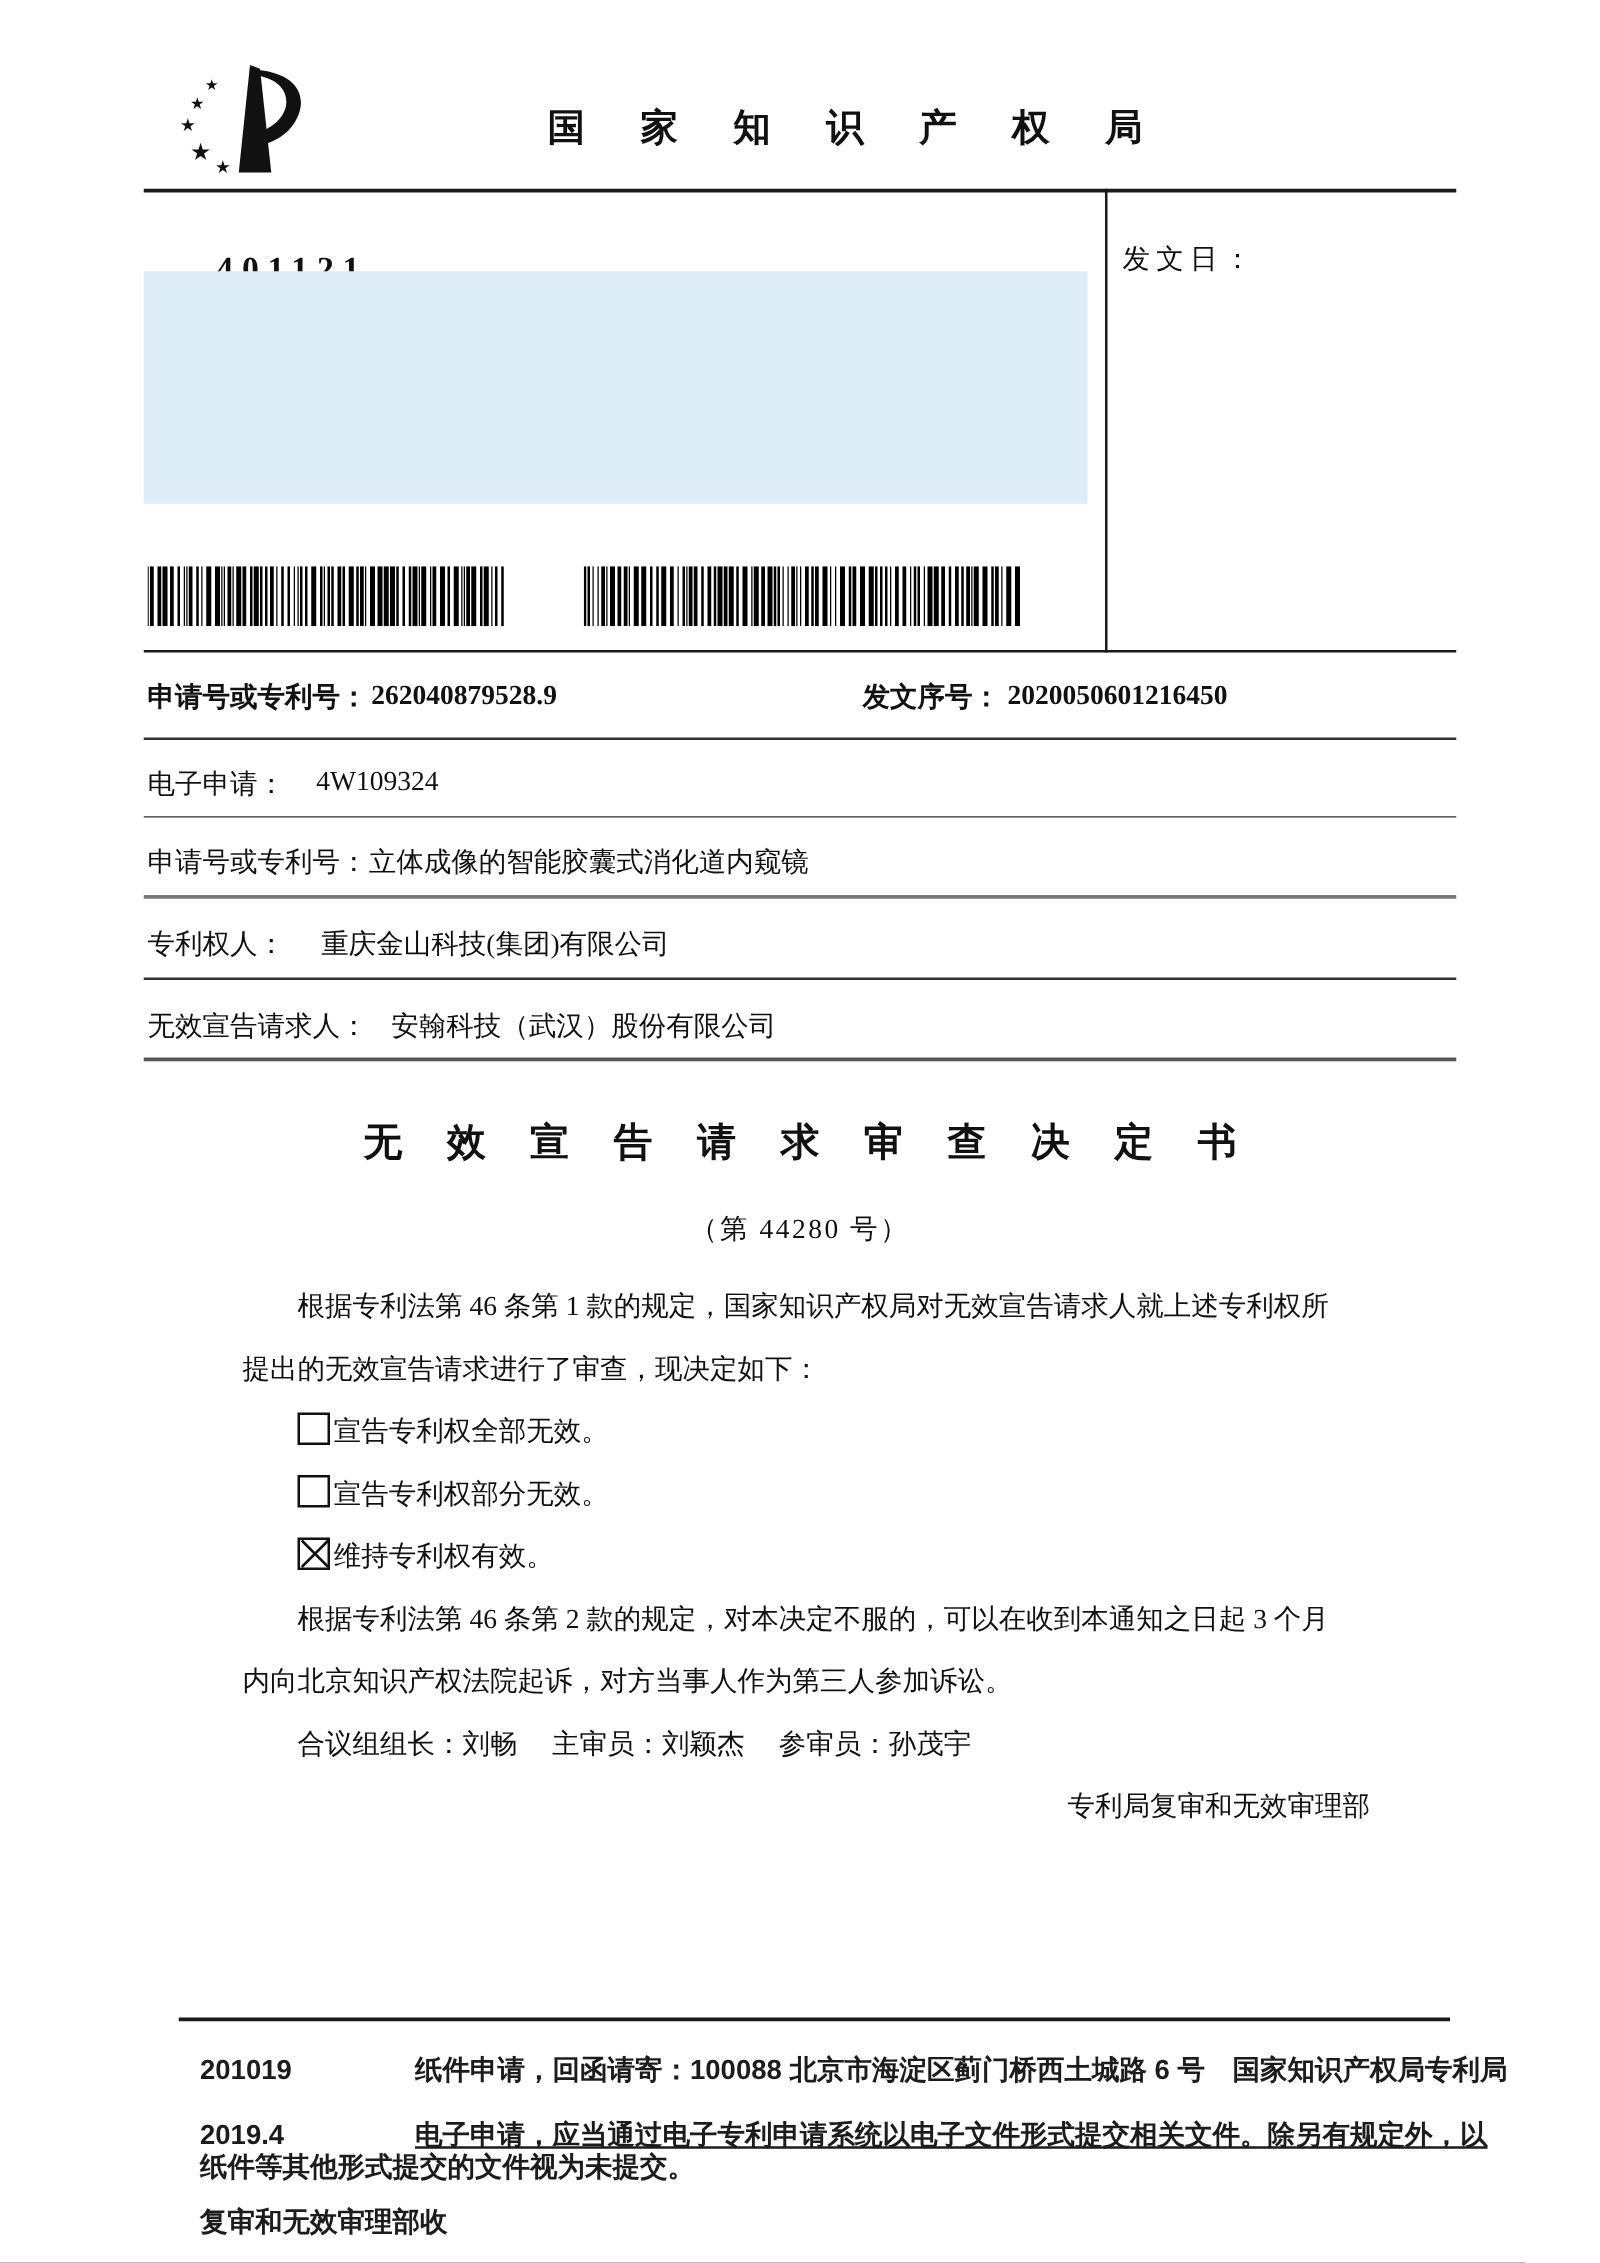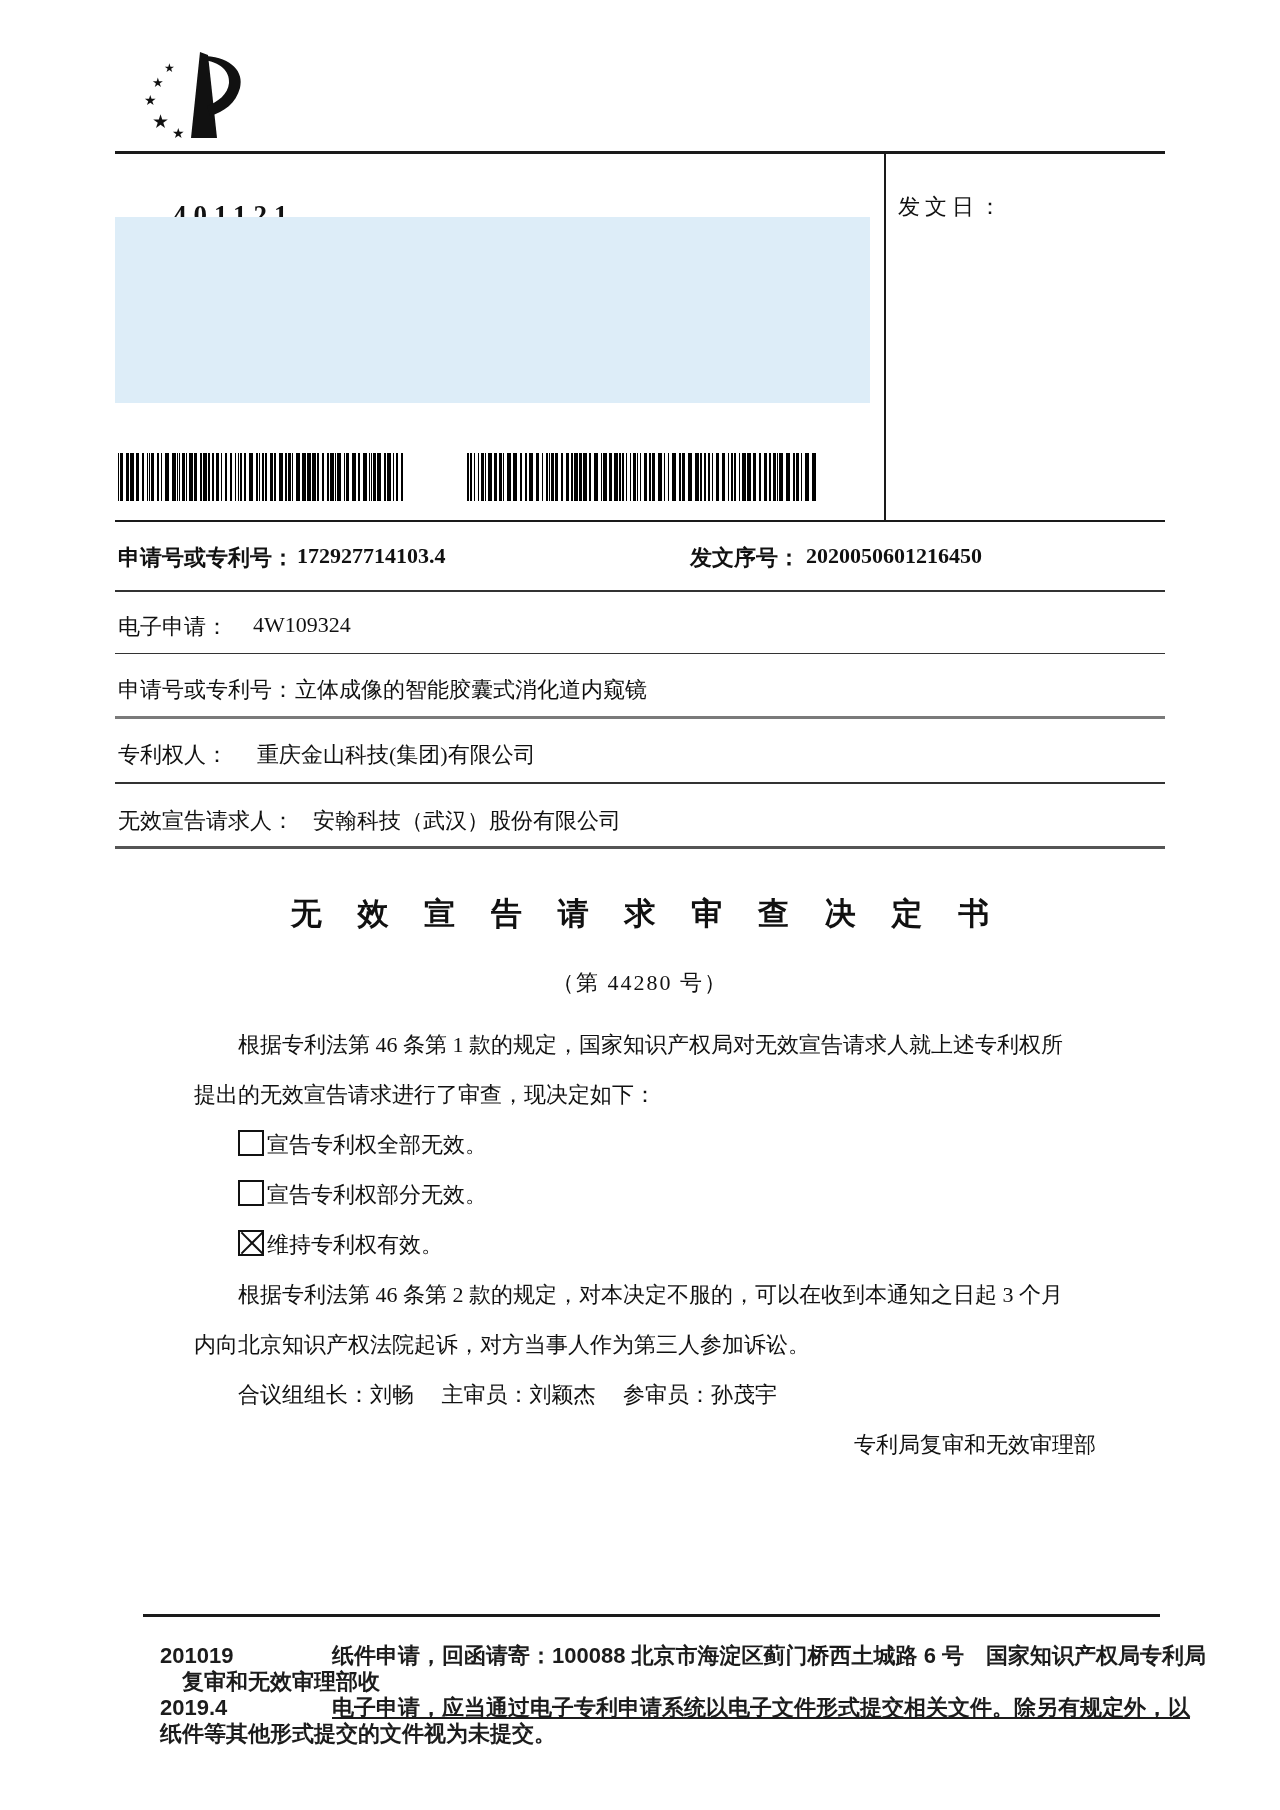--- a/index.html
+++ b/index.html
@@ -58,33 +58,34 @@
     <g fill="#111">
       <text x="24" y="26" font-size="12">★</text>
       <text x="12" y="41" font-size="13">★</text>
       <text x="4" y="59" font-size="14">★</text>
       <text x="12" y="82" font-size="19">★</text>
       <text x="32" y="92" font-size="14">★</text>
       <polygon points="60,6 68,9 77,92 51,92"></polygon>
       <path d="M66,10 C92,12 104,26 100,42 C96,57 84,66 70,70 L67,60 C78,56 88,48 89,37 C90,25 80,16 63,14 Z"></path>
     </g>
   </svg>
+  <div class="abs" id="agency-title">国 家 知 识 产 权 局</div>
 
   <div class="hline" style="left:115px;top:151px;width:1050px;height:3px;"></div>
   <div class="vline" style="left:884px;top:151px;width:2px;height:371px;"></div>
   <div class="hline" style="left:115px;top:520px;width:1050px;height:2px;"></div>
 
   <div class="abs" id="clipped-number">401121</div>
   <div class="abs" id="redaction-box" style="background: rgb(221, 237, 248);"></div>
   <div class="barcode" id="barcode-1" style="left:118px;width:290px;"><span style="display:inline-block;width:1px;height:48px;background:#000;margin-right:1px"></span><span style="display:inline-block;width:3px;height:48px;background:#000;margin-right:3px"></span><span style="display:inline-block;width:3px;height:48px;background:#000;margin-right:1px"></span><span style="display:inline-block;width:4px;height:48px;background:#000;margin-right:2px"></span><span style="display:inline-block;width:3px;height:48px;background:#000;margin-right:3px"></span><span style="display:inline-block;width:2px;height:48px;background:#000;margin-right:3px"></span><span style="display:inline-block;width:1px;height:48px;background:#000;margin-right:1px"></span><span style="display:inline-block;width:1px;height:48px;background:#000;margin-right:1px"></span><span style="display:inline-block;width:3px;height:48px;background:#000;margin-right:3px"></span><span style="display:inline-block;width:2px;height:48px;background:#000;margin-right:2px"></span><span style="display:inline-block;width:1px;height:48px;background:#000;margin-right:3px"></span><span style="display:inline-block;width:4px;height:48px;background:#000;margin-right:3px"></span><span style="display:inline-block;width:4px;height:48px;background:#000;margin-right:1px"></span><span style="display:inline-block;width:1px;height:48px;background:#000;margin-right:1px"></span><span style="display:inline-block;width:1px;height:48px;background:#000;margin-right:2px"></span><span style="display:inline-block;width:3px;height:48px;background:#000;margin-right:1px"></span><span style="display:inline-block;width:1px;height:48px;background:#000;margin-right:2px"></span><span style="display:inline-block;width:4px;height:48px;background:#000;margin-right:1px"></span><span style="display:inline-block;width:3px;height:48px;background:#000;margin-right:3px"></span><span style="display:inline-block;width:2px;height:48px;background:#000;margin-right:1px"></span><span style="display:inline-block;width:4px;height:48px;background:#000;margin-right:1px"></span><span style="display:inline-block;width:2px;height:48px;background:#000;margin-right:2px"></span><span style="display:inline-block;width:2px;height:48px;background:#000;margin-right:2px"></span><span style="display:inline-block;width:3px;height:48px;background:#000;margin-right:2px"></span><span style="display:inline-block;width:1px;height:48px;background:#000;margin-right:3px"></span><span style="display:inline-block;width:2px;height:48px;background:#000;margin-right:3px"></span><span style="display:inline-block;width:2px;height:48px;background:#000;margin-right:3px"></span><span style="display:inline-block;width:1px;height:48px;background:#000;margin-right:2px"></span><span style="display:inline-block;width:1px;height:48px;background:#000;margin-right:1px"></span><span style="display:inline-block;width:2px;height:48px;background:#000;margin-right:2px"></span><span style="display:inline-block;width:2px;height:48px;background:#000;margin-right:3px"></span><span style="display:inline-block;width:4px;height:48px;background:#000;margin-right:3px"></span><span style="display:inline-block;width:2px;height:48px;background:#000;margin-right:1px"></span><span style="display:inline-block;width:1px;height:48px;background:#000;margin-right:2px"></span><span style="display:inline-block;width:2px;height:48px;background:#000;margin-right:1px"></span><span style="display:inline-block;width:2px;height:48px;background:#000;margin-right:3px"></span><span style="display:inline-block;width:3px;height:48px;background:#000;margin-right:1px"></span><span style="display:inline-block;width:2px;height:48px;background:#000;margin-right:3px"></span><span style="display:inline-block;width:4px;height:48px;background:#000;margin-right:2px"></span><span style="display:inline-block;width:2px;height:48px;background:#000;margin-right:1px"></span><span style="display:inline-block;width:3px;height:48px;background:#000;margin-right:1px"></span><span style="display:inline-block;width:1px;height:48px;background:#000;margin-right:3px"></span><span style="display:inline-block;width:4px;height:48px;background:#000;margin-right:2px"></span><span style="display:inline-block;width:4px;height:48px;background:#000;margin-right:1px"></span><span style="display:inline-block;width:4px;height:48px;background:#000;margin-right:1px"></span><span style="display:inline-block;width:4px;height:48px;background:#000;margin-right:1px"></span><span style="display:inline-block;width:2px;height:48px;background:#000;margin-right:3px"></span><span style="display:inline-block;width:2px;height:48px;background:#000;margin-right:3px"></span><span style="display:inline-block;width:2px;height:48px;background:#000;margin-right:1px"></span><span style="display:inline-block;width:4px;height:48px;background:#000;margin-right:1px"></span><span style="display:inline-block;width:1px;height:48px;background:#000;margin-right:1px"></span><span style="display:inline-block;width:4px;height:48px;background:#000;margin-right:3px"></span><span style="display:inline-block;width:1px;height:48px;background:#000;margin-right:1px"></span><span style="display:inline-block;width:3px;height:48px;background:#000;margin-right:3px"></span><span style="display:inline-block;width:4px;height:48px;background:#000;margin-right:2px"></span><span style="display:inline-block;width:2px;height:48px;background:#000;margin-right:3px"></span><span style="display:inline-block;width:4px;height:48px;background:#000;margin-right:2px"></span><span style="display:inline-block;width:1px;height:48px;background:#000;margin-right:1px"></span><span style="display:inline-block;width:1px;height:48px;background:#000;margin-right:1px"></span><span style="display:inline-block;width:3px;height:48px;background:#000;margin-right:1px"></span><span style="display:inline-block;width:4px;height:48px;background:#000;margin-right:3px"></span><span style="display:inline-block;width:2px;height:48px;background:#000;margin-right:1px"></span><span style="display:inline-block;width:4px;height:48px;background:#000;margin-right:2px"></span><span style="display:inline-block;width:1px;height:48px;background:#000;margin-right:2px"></span><span style="display:inline-block;width:2px;height:48px;background:#000;margin-right:3px"></span><span style="display:inline-block;width:2px;height:48px;background:#000;margin-right:1px"></span></div>
   <div class="barcode" id="barcode-2" style="left:467px;width:350px;"><span style="display:inline-block;width:2px;height:48px;background:#000;margin-right:1px"></span><span style="display:inline-block;width:2px;height:48px;background:#000;margin-right:2px"></span><span style="display:inline-block;width:1px;height:48px;background:#000;margin-right:3px"></span><span style="display:inline-block;width:1px;height:48px;background:#000;margin-right:2px"></span><span style="display:inline-block;width:3px;height:48px;background:#000;margin-right:1px"></span><span style="display:inline-block;width:1px;height:48px;background:#000;margin-right:2px"></span><span style="display:inline-block;width:4px;height:48px;background:#000;margin-right:2px"></span><span style="display:inline-block;width:3px;height:48px;background:#000;margin-right:2px"></span><span style="display:inline-block;width:3px;height:48px;background:#000;margin-right:1px"></span><span style="display:inline-block;width:1px;height:48px;background:#000;margin-right:3px"></span><span style="display:inline-block;width:4px;height:48px;background:#000;margin-right:2px"></span><span style="display:inline-block;width:4px;height:48px;background:#000;margin-right:3px"></span><span style="display:inline-block;width:2px;height:48px;background:#000;margin-right:3px"></span><span style="display:inline-block;width:2px;height:48px;background:#000;margin-right:2px"></span><span style="display:inline-block;width:4px;height:48px;background:#000;margin-right:3px"></span><span style="display:inline-block;width:3px;height:48px;background:#000;margin-right:3px"></span><span style="display:inline-block;width:1px;height:48px;background:#000;margin-right:3px"></span><span style="display:inline-block;width:2px;height:48px;background:#000;margin-right:1px"></span><span style="display:inline-block;width:1px;height:48px;background:#000;margin-right:1px"></span><span style="display:inline-block;width:3px;height:48px;background:#000;margin-right:1px"></span><span style="display:inline-block;width:3px;height:48px;background:#000;margin-right:3px"></span><span style="display:inline-block;width:2px;height:48px;background:#000;margin-right:3px"></span><span style="display:inline-block;width:3px;height:48px;background:#000;margin-right:2px"></span><span style="display:inline-block;width:2px;height:48px;background:#000;margin-right:1px"></span><span style="display:inline-block;width:4px;height:48px;background:#000;margin-right:1px"></span><span style="display:inline-block;width:3px;height:48px;background:#000;margin-right:1px"></span><span style="display:inline-block;width:4px;height:48px;background:#000;margin-right:2px"></span><span style="display:inline-block;width:2px;height:48px;background:#000;margin-right:3px"></span><span style="display:inline-block;width:4px;height:48px;background:#000;margin-right:3px"></span><span style="display:inline-block;width:1px;height:48px;background:#000;margin-right:1px"></span><span style="display:inline-block;width:4px;height:48px;background:#000;margin-right:2px"></span><span style="display:inline-block;width:3px;height:48px;background:#000;margin-right:2px"></span><span style="display:inline-block;width:4px;height:48px;background:#000;margin-right:1px"></span><span style="display:inline-block;width:2px;height:48px;background:#000;margin-right:1px"></span><span style="display:inline-block;width:2px;height:48px;background:#000;margin-right:2px"></span><span style="display:inline-block;width:1px;height:48px;background:#000;margin-right:3px"></span><span style="display:inline-block;width:1px;height:48px;background:#000;margin-right:2px"></span><span style="display:inline-block;width:3px;height:48px;background:#000;margin-right:1px"></span><span style="display:inline-block;width:1px;height:48px;background:#000;margin-right:2px"></span><span style="display:inline-block;width:1px;height:48px;background:#000;margin-right:3px"></span><span style="display:inline-block;width:3px;height:48px;background:#000;margin-right:2px"></span><span style="display:inline-block;width:2px;height:48px;background:#000;margin-right:1px"></span><span style="display:inline-block;width:3px;height:48px;background:#000;margin-right:3px"></span><span style="display:inline-block;width:4px;height:48px;background:#000;margin-right:2px"></span><span style="display:inline-block;width:1px;height:48px;background:#000;margin-right:3px"></span><span style="display:inline-block;width:1px;height:48px;background:#000;margin-right:3px"></span><span style="display:inline-block;width:4px;height:48px;background:#000;margin-right:3px"></span><span style="display:inline-block;width:2px;height:48px;background:#000;margin-right:1px"></span><span style="display:inline-block;width:3px;height:48px;background:#000;margin-right:3px"></span><span style="display:inline-block;width:4px;height:48px;background:#000;margin-right:3px"></span><span style="display:inline-block;width:4px;height:48px;background:#000;margin-right:1px"></span><span style="display:inline-block;width:2px;height:48px;background:#000;margin-right:2px"></span><span style="display:inline-block;width:2px;height:48px;background:#000;margin-right:2px"></span><span style="display:inline-block;width:2px;height:48px;background:#000;margin-right:2px"></span><span style="display:inline-block;width:1px;height:48px;background:#000;margin-right:3px"></span><span style="display:inline-block;width:3px;height:48px;background:#000;margin-right:3px"></span><span style="display:inline-block;width:3px;height:48px;background:#000;margin-right:3px"></span><span style="display:inline-block;width:1px;height:48px;background:#000;margin-right:2px"></span><span style="display:inline-block;width:2px;height:48px;background:#000;margin-right:1px"></span><span style="display:inline-block;width:2px;height:48px;background:#000;margin-right:3px"></span><span style="display:inline-block;width:1px;height:48px;background:#000;margin-right:2px"></span><span style="display:inline-block;width:4px;height:48px;background:#000;margin-right:1px"></span><span style="display:inline-block;width:4px;height:48px;background:#000;margin-right:2px"></span><span style="display:inline-block;width:3px;height:48px;background:#000;margin-right:3px"></span><span style="display:inline-block;width:2px;height:48px;background:#000;margin-right:3px"></span><span style="display:inline-block;width:3px;height:48px;background:#000;margin-right:2px"></span><span style="display:inline-block;width:2px;height:48px;background:#000;margin-right:2px"></span><span style="display:inline-block;width:3px;height:48px;background:#000;margin-right:1px"></span><span style="display:inline-block;width:1px;height:48px;background:#000;margin-right:1px"></span><span style="display:inline-block;width:4px;height:48px;background:#000;margin-right:3px"></span><span style="display:inline-block;width:4px;height:48px;background:#000;margin-right:3px"></span><span style="display:inline-block;width:2px;height:48px;background:#000;margin-right:1px"></span><span style="display:inline-block;width:3px;height:48px;background:#000;margin-right:2px"></span><span style="display:inline-block;width:1px;height:48px;background:#000;margin-right:3px"></span><span style="display:inline-block;width:4px;height:48px;background:#000;margin-right:3px"></span><span style="display:inline-block;width:4px;height:48px;background:#000;margin-right:3px"></span></div>
   <div class="abs" id="issue-date-label">发文日：</div>
 
   <div class="flabel bold" style="left:118px;top:543px;">申请号或专利号：</div>
-  <div class="fvalue bold" style="left:297px;top:543px;">172927714103.4</div>
+  <div class="fvalue bold" style="left:297px;top:543px;">262040879528.9</div>
   <div class="flabel bold" style="left:690px;top:543px;">发文序号：</div>
   <div class="fvalue bold" style="left:806px;top:543px;">2020050601216450</div>
   <div class="hline" style="left:115px;top:590px;width:1050px;height:2px;background:#333;"></div>
 
   <div class="flabel" style="left:118px;top:612px;">电子申请：</div>
   <div class="fvalue" style="left:253px;top:612px;">4W109324</div>
   <div class="hline" style="left:115px;top:653px;width:1050px;height:1px;background:#333;"></div>
 
   <div class="flabel" style="left:118px;top:675px;">申请号或专利号：</div>
   <div class="fvalue" style="left:295px;top:675px;">立体成像的智能胶囊式消化道内窥镜</div>
@@ -120,19 +121,19 @@
 
 
     <div class="line indent">合议组组长：刘畅　 主审员：刘颖杰　 参审员：孙茂宇</div>
     <div class="line" id="department-line">专利局复审和无效审理部</div>
   </div>
 
   <div class="hline" style="left:143px;top:1614px;width:1017px;height:3px;"></div>
   <div class="footer-line" style="top:1641px;">
     <span class="f-code">201019</span><span>纸件申请，回函请寄：100088 北京市海淀区蓟门桥西土城路 6 号　国家知识产权局专利局</span>
   </div>
-  <div class="footer-line" style="top:1667px;margin-left:22px;">复审和无效审理部收</div>
+  <div class="footer-line" style="top:1763px;">复审和无效审理部收</div>
   <div class="footer-line" style="top:1693px;text-decoration:underline;">
     <span class="f-code">2019.4</span><span>电子申请，应当通过电子专利申请系统以电子文件形式提交相关文件。除另有规定外，以</span>
   </div>
   <div class="footer-line" style="top:1719px;">纸件等其他形式提交的文件视为未提交。</div>
 
 </div>
 
 </body></html>

